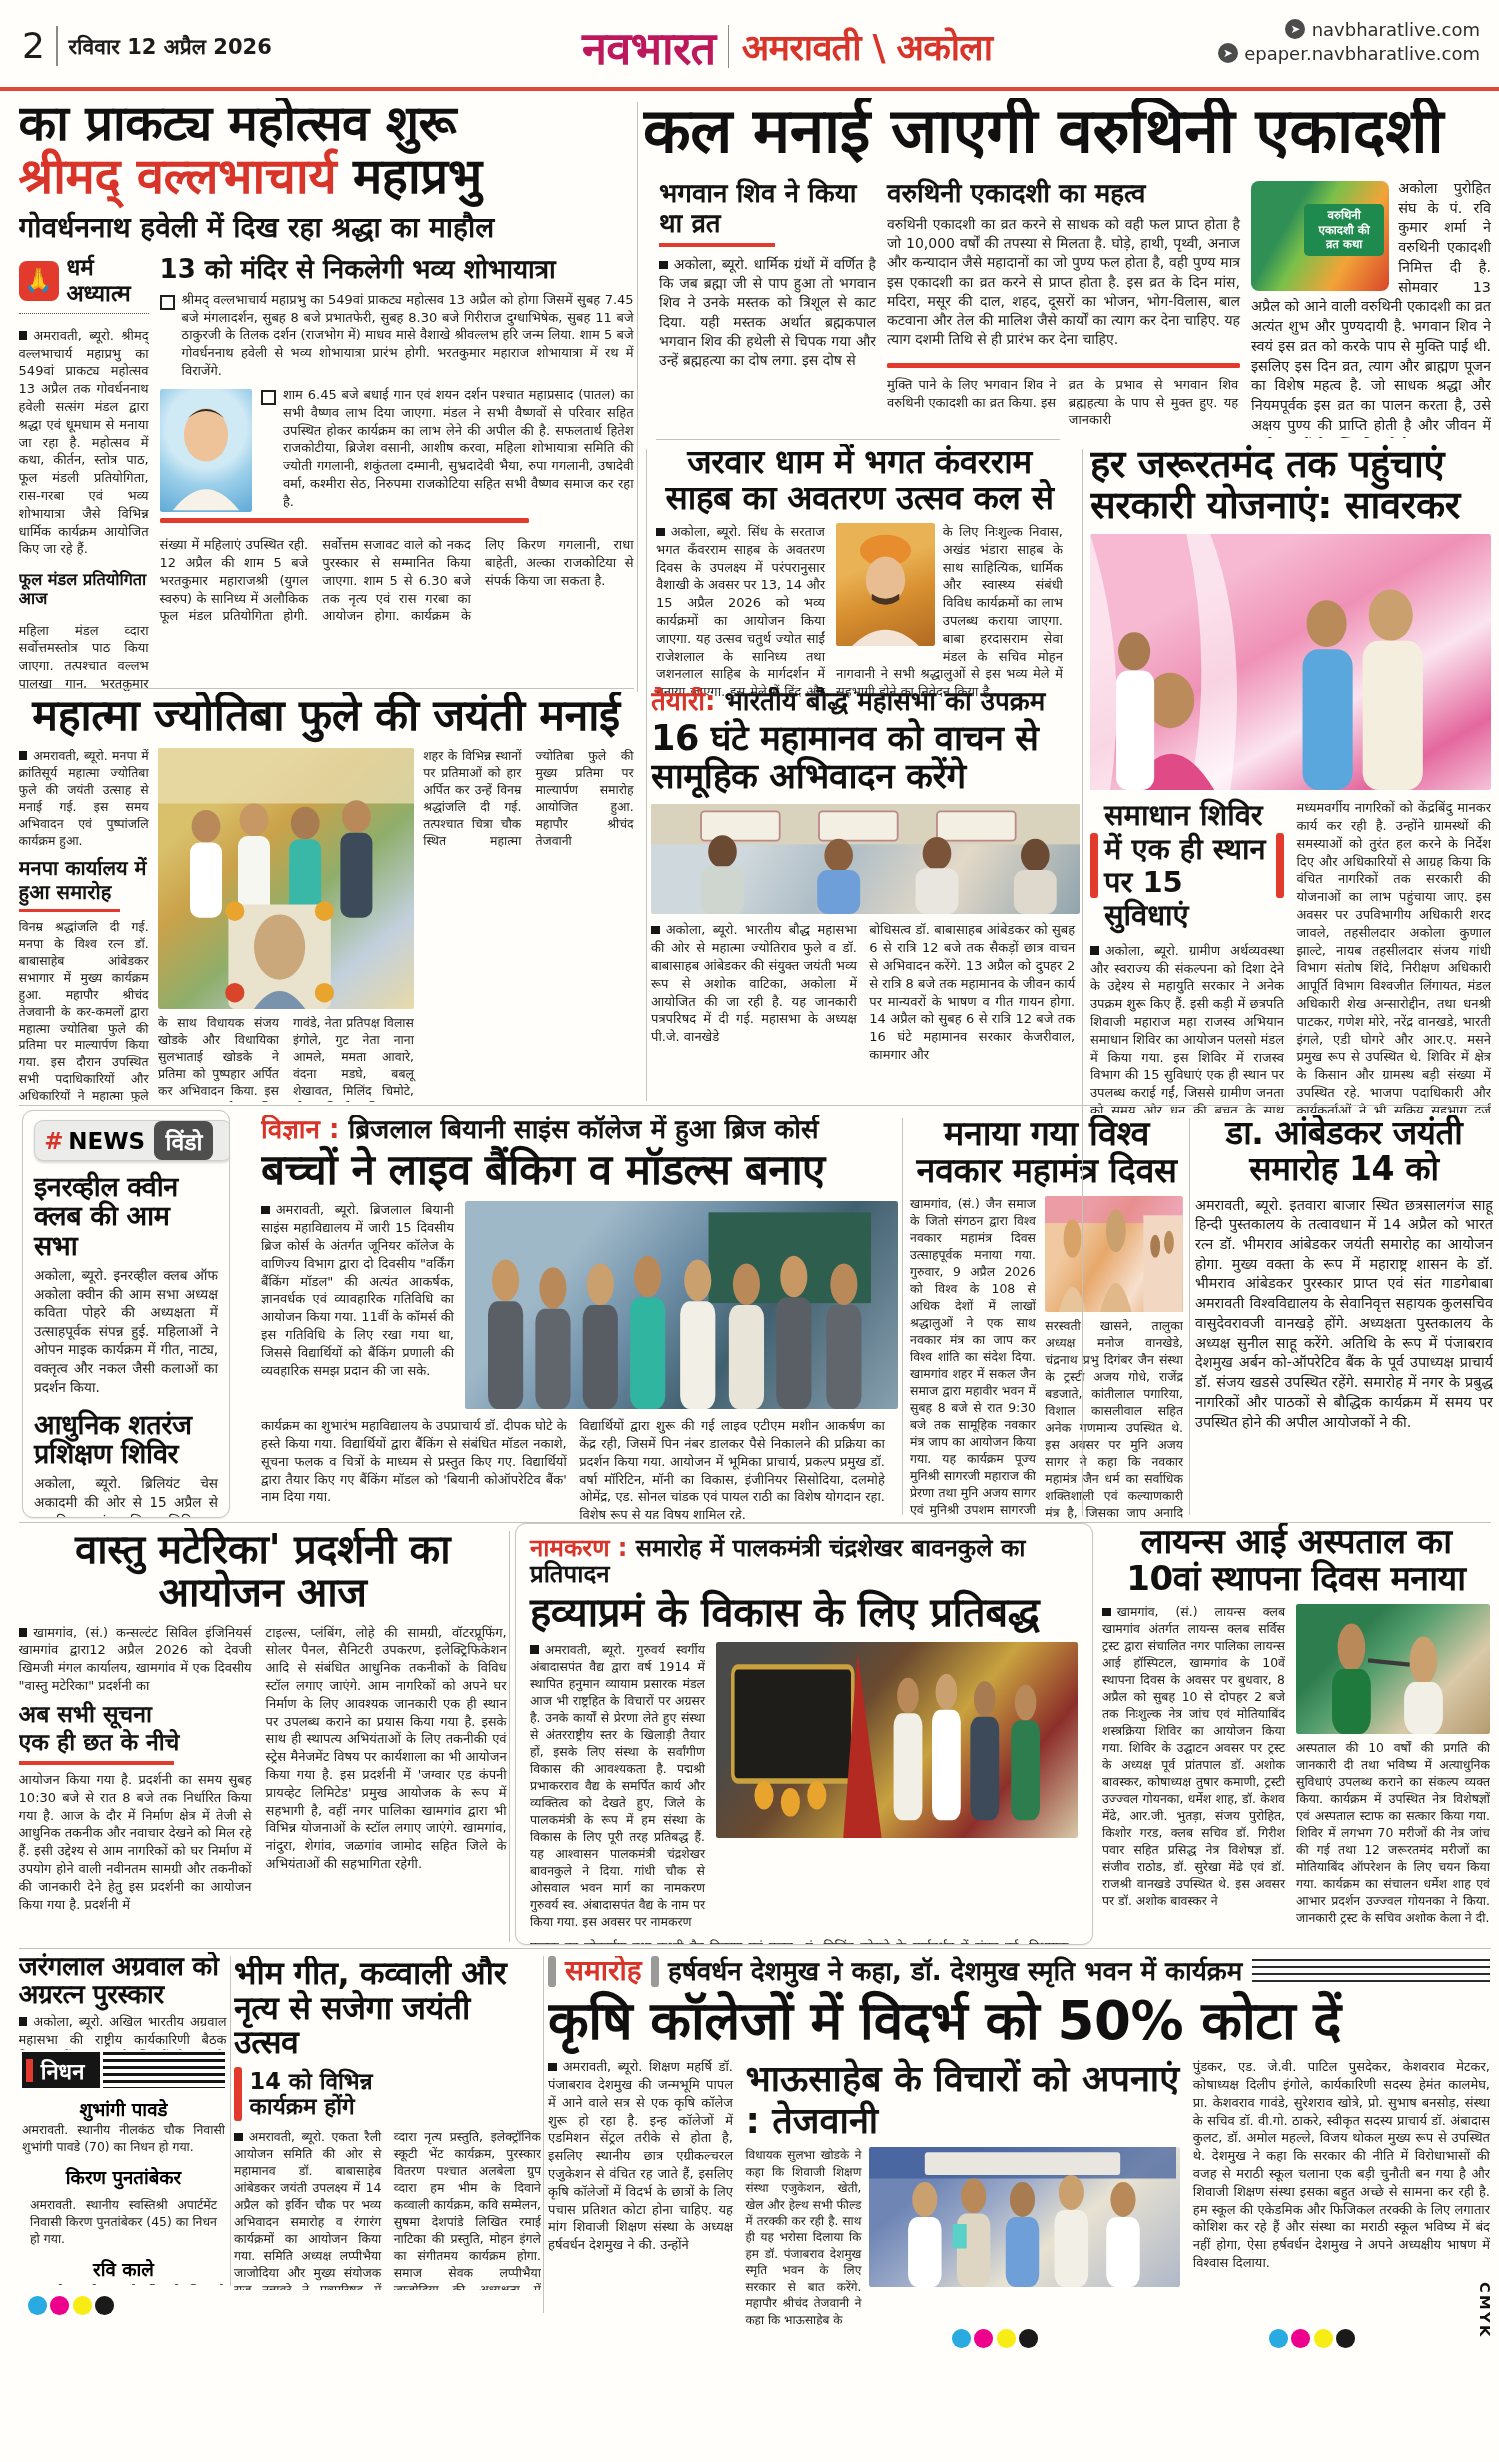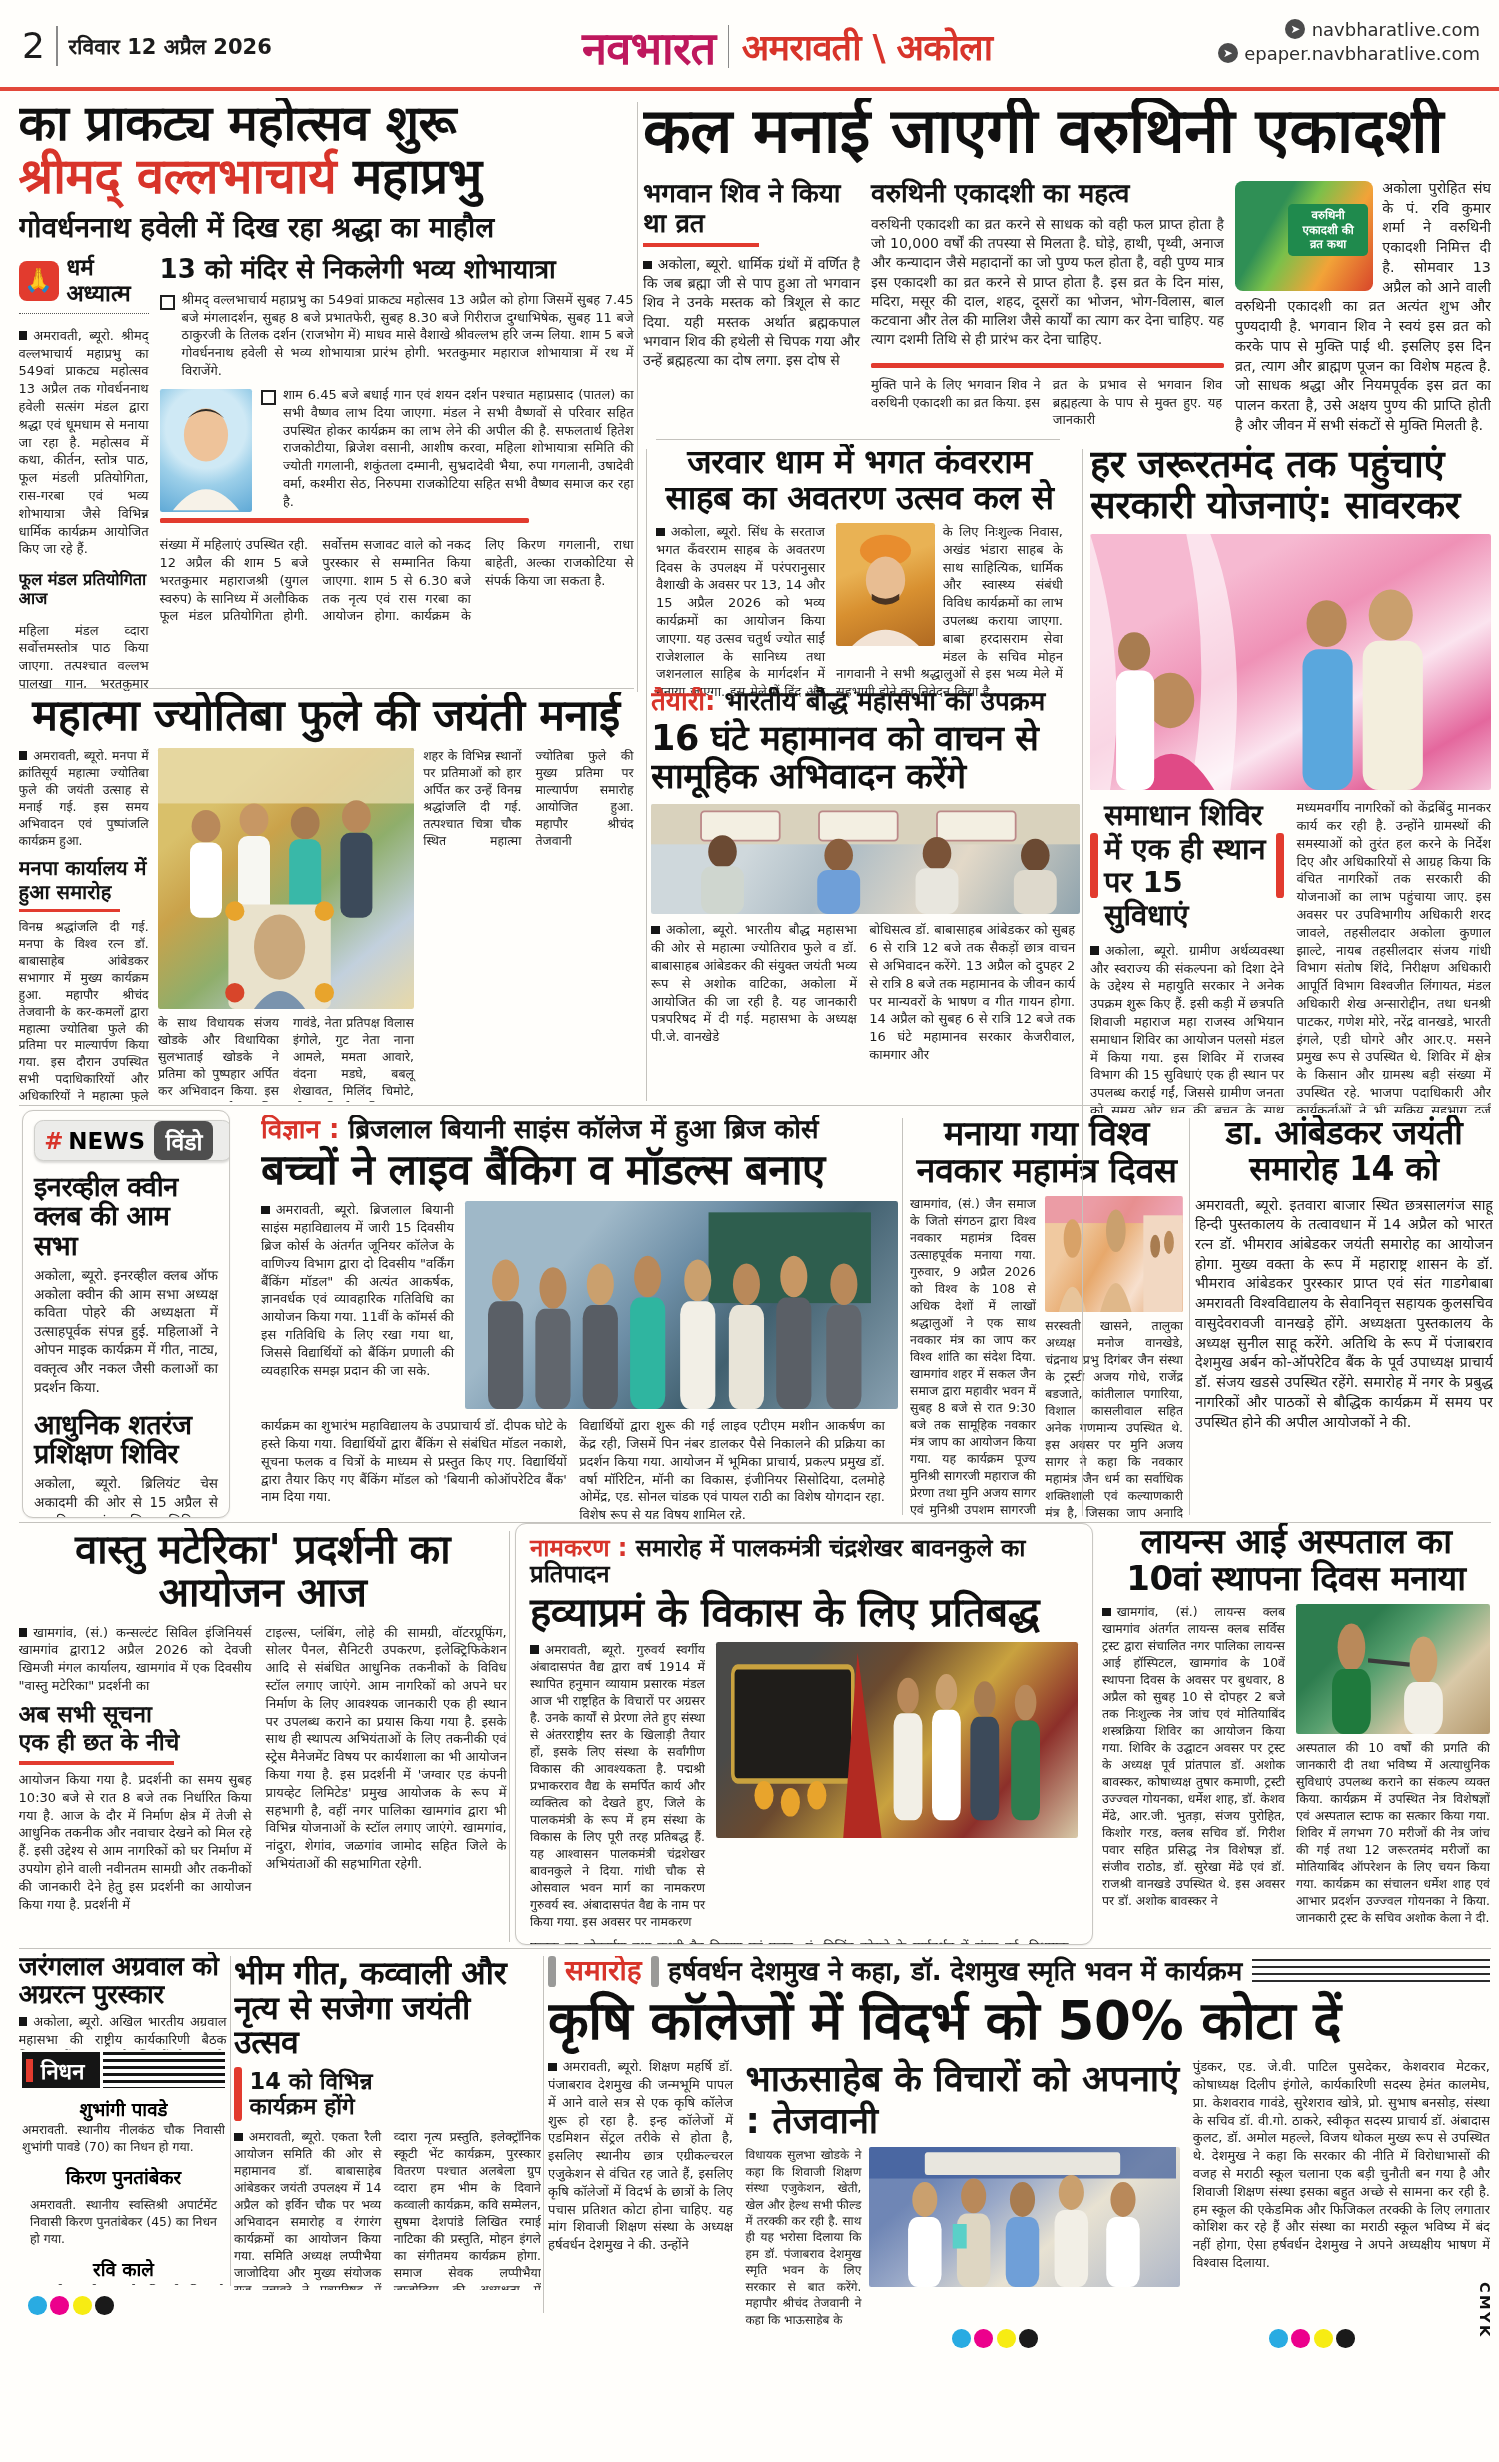--- a/index.html
+++ b/index.html
@@ -109,21 +109,21 @@
         </div>
         <div class="redrule" style="clear:both;width:78%;"></div>
         <p class="body cols3" style="font-size:13px;">संख्या में महिलाएं उपस्थित रही. 12 अप्रैल की शाम 5 बजे भरतकुमार महाराजश्री (युगल स्वरुप) के सानिध्य में अलौकिक फूल मंडल प्रतियोगिता होगी. सर्वोत्तम सजावट वाले को नकद पुरस्कार से सम्मानित किया जाएगा. शाम 5 से 6.30 बजे तक नृत्य एवं रास गरबा का आयोजन होगा. कार्यक्रम के लिए किरण गगलानी, राधा बाहेती, अल्का राजकोटिया से संपर्क किया जा सकता है.</p>
       </div>
     </div>
   </section>
 
   <section class="art" style="left:643px;top:98px;width:848px;height:340px;">
     <div class="hl" style="font-size:62px;">कल मनाई जाएगी वरुथिनी एकादशी</div>
     <div class="row" style="margin-top:14px;">
-      <div style="width:217px;flex:none;">
+      <div style="width:217px;flex:none;margin-left:16px;">
         <div class="sub" style="font-size:26px;">भगवान शिव ने किया था व्रत</div>
         <div class="redbar-under"></div>
         <p class="body" style="font-size:14px;margin-top:7.8px;"><span class="bsq"></span><span>अकोला, ब्यूरो. धार्मिक ग्रंथों में वर्णित है कि जब ब्रह्मा जी से पाप हुआ तो भगवान शिव ने उनके मस्तक को त्रिशूल से काट दिया. यही मस्तक अर्थात ब्रह्मकपाल भगवान शिव की हथेली से चिपक गया और उन्हें ब्रह्महत्या का दोष लगा. इस दोष से</span></p>
       </div>
       <div style="width:353px;flex:none;">
         <div class="sub" style="font-size:26px;">वरुथिनी एकादशी का महत्व</div>
         <p class="body" style="font-size:14px;margin-top:6.2px;">वरुथिनी एकादशी का व्रत करने से साधक को वही फल प्राप्त होता है जो 10,000 वर्षों की तपस्या से मिलता है. घोड़े, हाथी, पृथ्वी, अनाज और कन्यादान जैसे महादानों का जो पुण्य फल होता है, वही पुण्य मात्र इस एकादशी का व्रत करने से प्राप्त होता है. इस व्रत के दिन मांस, मदिरा, मसूर की दाल, शहद, दूसरों का भोजन, भोग-विलास, बाल कटवाना और तेल की मालिश जैसे कार्यों का त्याग कर देना चाहिए. यह त्याग दशमी तिथि से ही प्रारंभ कर देना चाहिए.</p>
         <div class="redrule"></div>
         <div class="row" style="gap:12.4px;">
           <p class="body" style="width:48%;margin:0;">मुक्ति पाने के लिए भगवान शिव ने वरुथिनी एकादशी का व्रत किया. इस</p>

